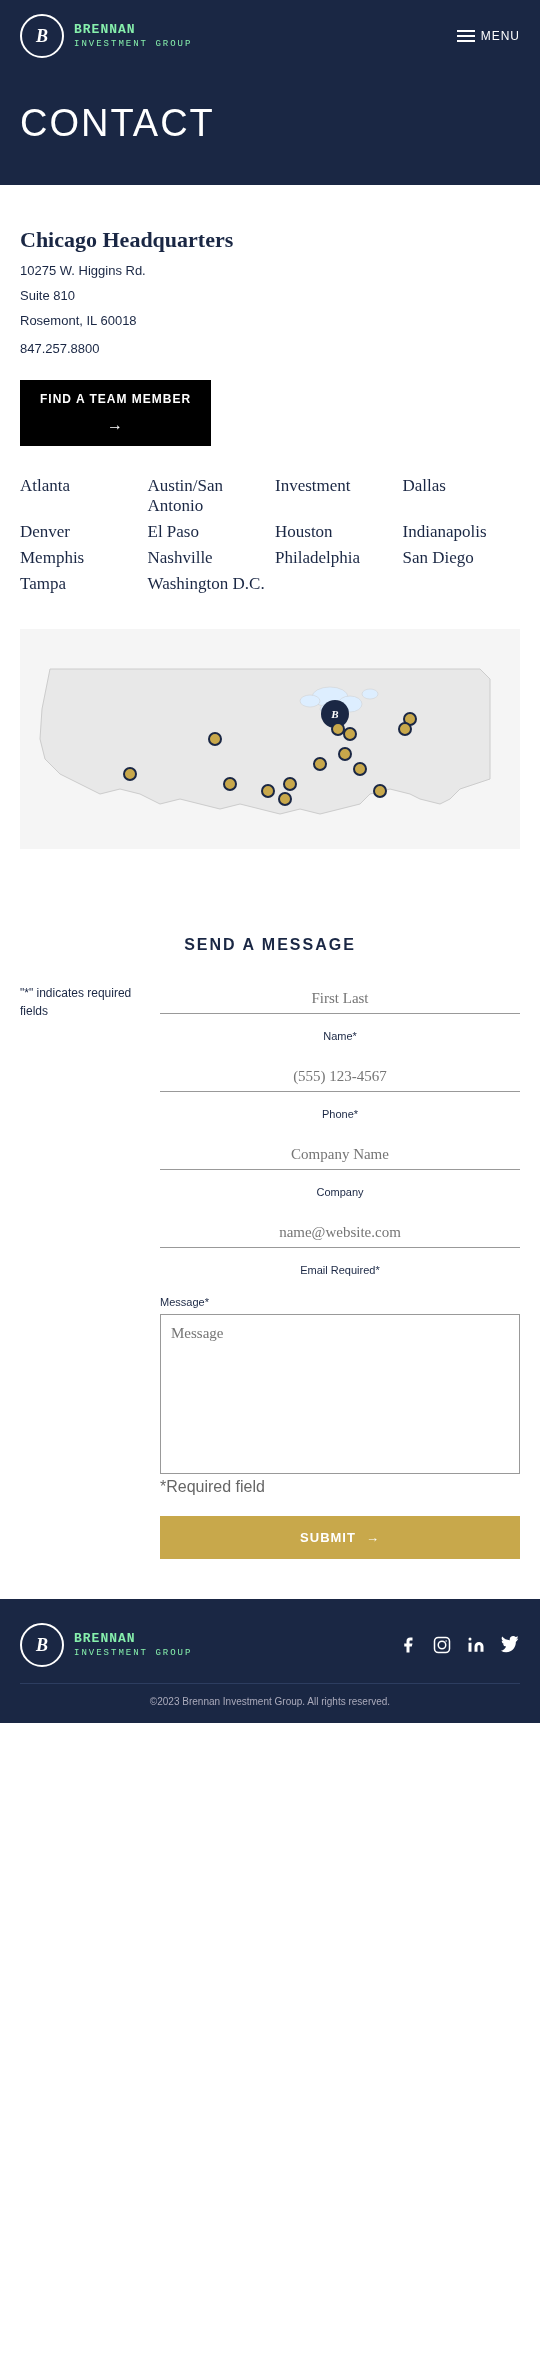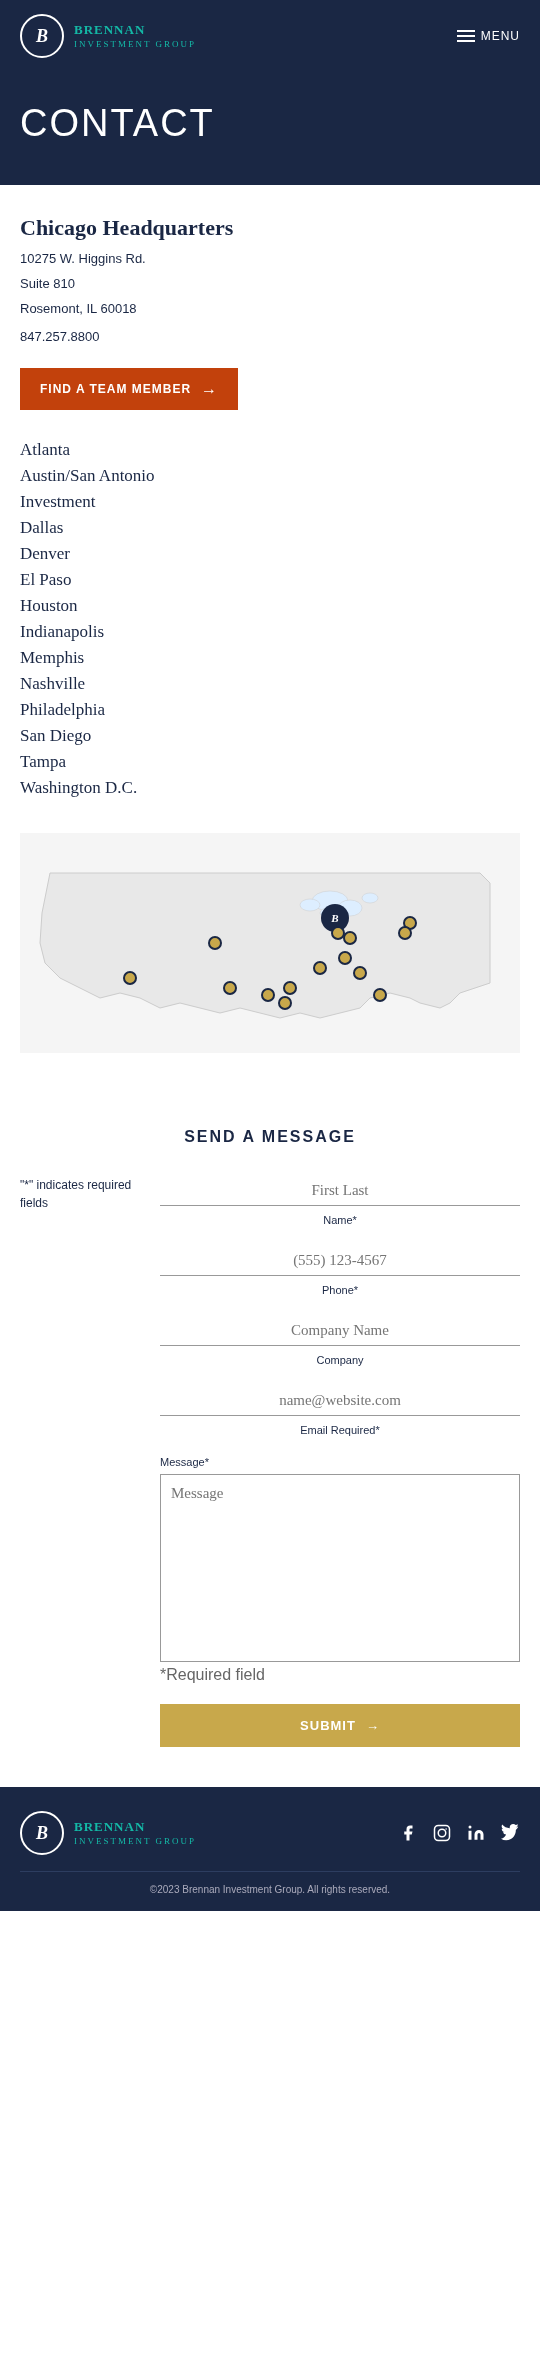--- a/index.html
+++ b/index.html
@@ -20,22 +20,22 @@
       gap: 10px;
     }
     .logo-circle {
       width: 44px; height: 44px;
       border: 2px solid #fff;
       border-radius: 50%;
       display: flex; align-items: center; justify-content: center;
       color: #fff; font-size: 18px; font-weight: bold; font-style: italic;
     }
     .logo-text {
-      color: #14b8a6;
-      font-family: Liberation Serif, serif;
+      color: #86efac;
+      font-family: Liberation Mono, monospace;
       font-size: 13px;
       font-weight: bold;
       line-height: 1.3;
       letter-spacing: 1px;
     }
     .logo-text span {
       display: block;
       font-size: 9px;
       font-weight: normal;
       letter-spacing: 2px;
@@ -64,21 +64,21 @@
     }
     .hero-title {
       color: #fff;
       font-family: Arial, sans-serif;
       font-size: 38px;
       font-weight: normal;
       letter-spacing: 2px;
     }
 
     
-    .main { padding: 30px 20px; }
+    .main { padding: 42px 20px; }
 
     .section-title {
       font-family: Georgia, serif;
       font-size: 22px;
       font-weight: bold;
       color: #1a2744;
       margin-bottom: 8px;
     }
     .address-block {
       font-family: Arial, sans-serif;
@@ -93,38 +93,39 @@
       color: #1a2744;
       margin-top: 10px;
       margin-bottom: 24px;
     }
 
     
     .cta-button {
       display: inline-flex;
       align-items: center;
       gap: 10px;
-      background: #c2410c;
+      background: #000000;
       color: #fff;
       font-family: Arial, sans-serif;
       font-size: 12px;
       font-weight: bold;
       letter-spacing: 1px;
       padding: 12px 20px;
       border: none;
       cursor: pointer;
       margin-bottom: 30px;
       text-decoration: none;
+      flex-direction: column;
     }
     .cta-arrow { font-size: 16px; }
 
     
     .cities-grid {
       display: grid;
-      grid-template-columns: 1fr;
+      grid-template-columns: 1fr 1fr 1fr 1fr;
       gap: 6px 10px;
       margin-bottom: 30px;
     }
     .city-link {
       font-family: Georgia, serif;
       font-size: 17px;
       color: #1a2744;
       cursor: pointer;
       text-decoration: none;
     }
@@ -178,32 +179,32 @@
       padding: 6px 0;
       font-family: Georgia, serif;
       font-size: 15px;
       color: #aaa;
       background: transparent;
       outline: none;
       text-align: center;
     }
     .field-group textarea {
       border: 1px solid #999;
-      height: 188px;
+      height: 160px;
       resize: none;
       text-align: left;
       padding: 10px;
       vertical-align: top;
     }
     .field-label {
       text-align: center;
       font-family: Arial, sans-serif;
       font-size: 11px;
       color: #1a2744;
-      margin-top: 8px;
+      margin-top: 16px;
     }
     .required-field-note {
       font-family: Arial, sans-serif;
       font-size: 16px;
       color: #666;
       margin-top: 4px;
       margin-bottom: 16px;
     }
     .submit-btn {
       display: inline-flex;

